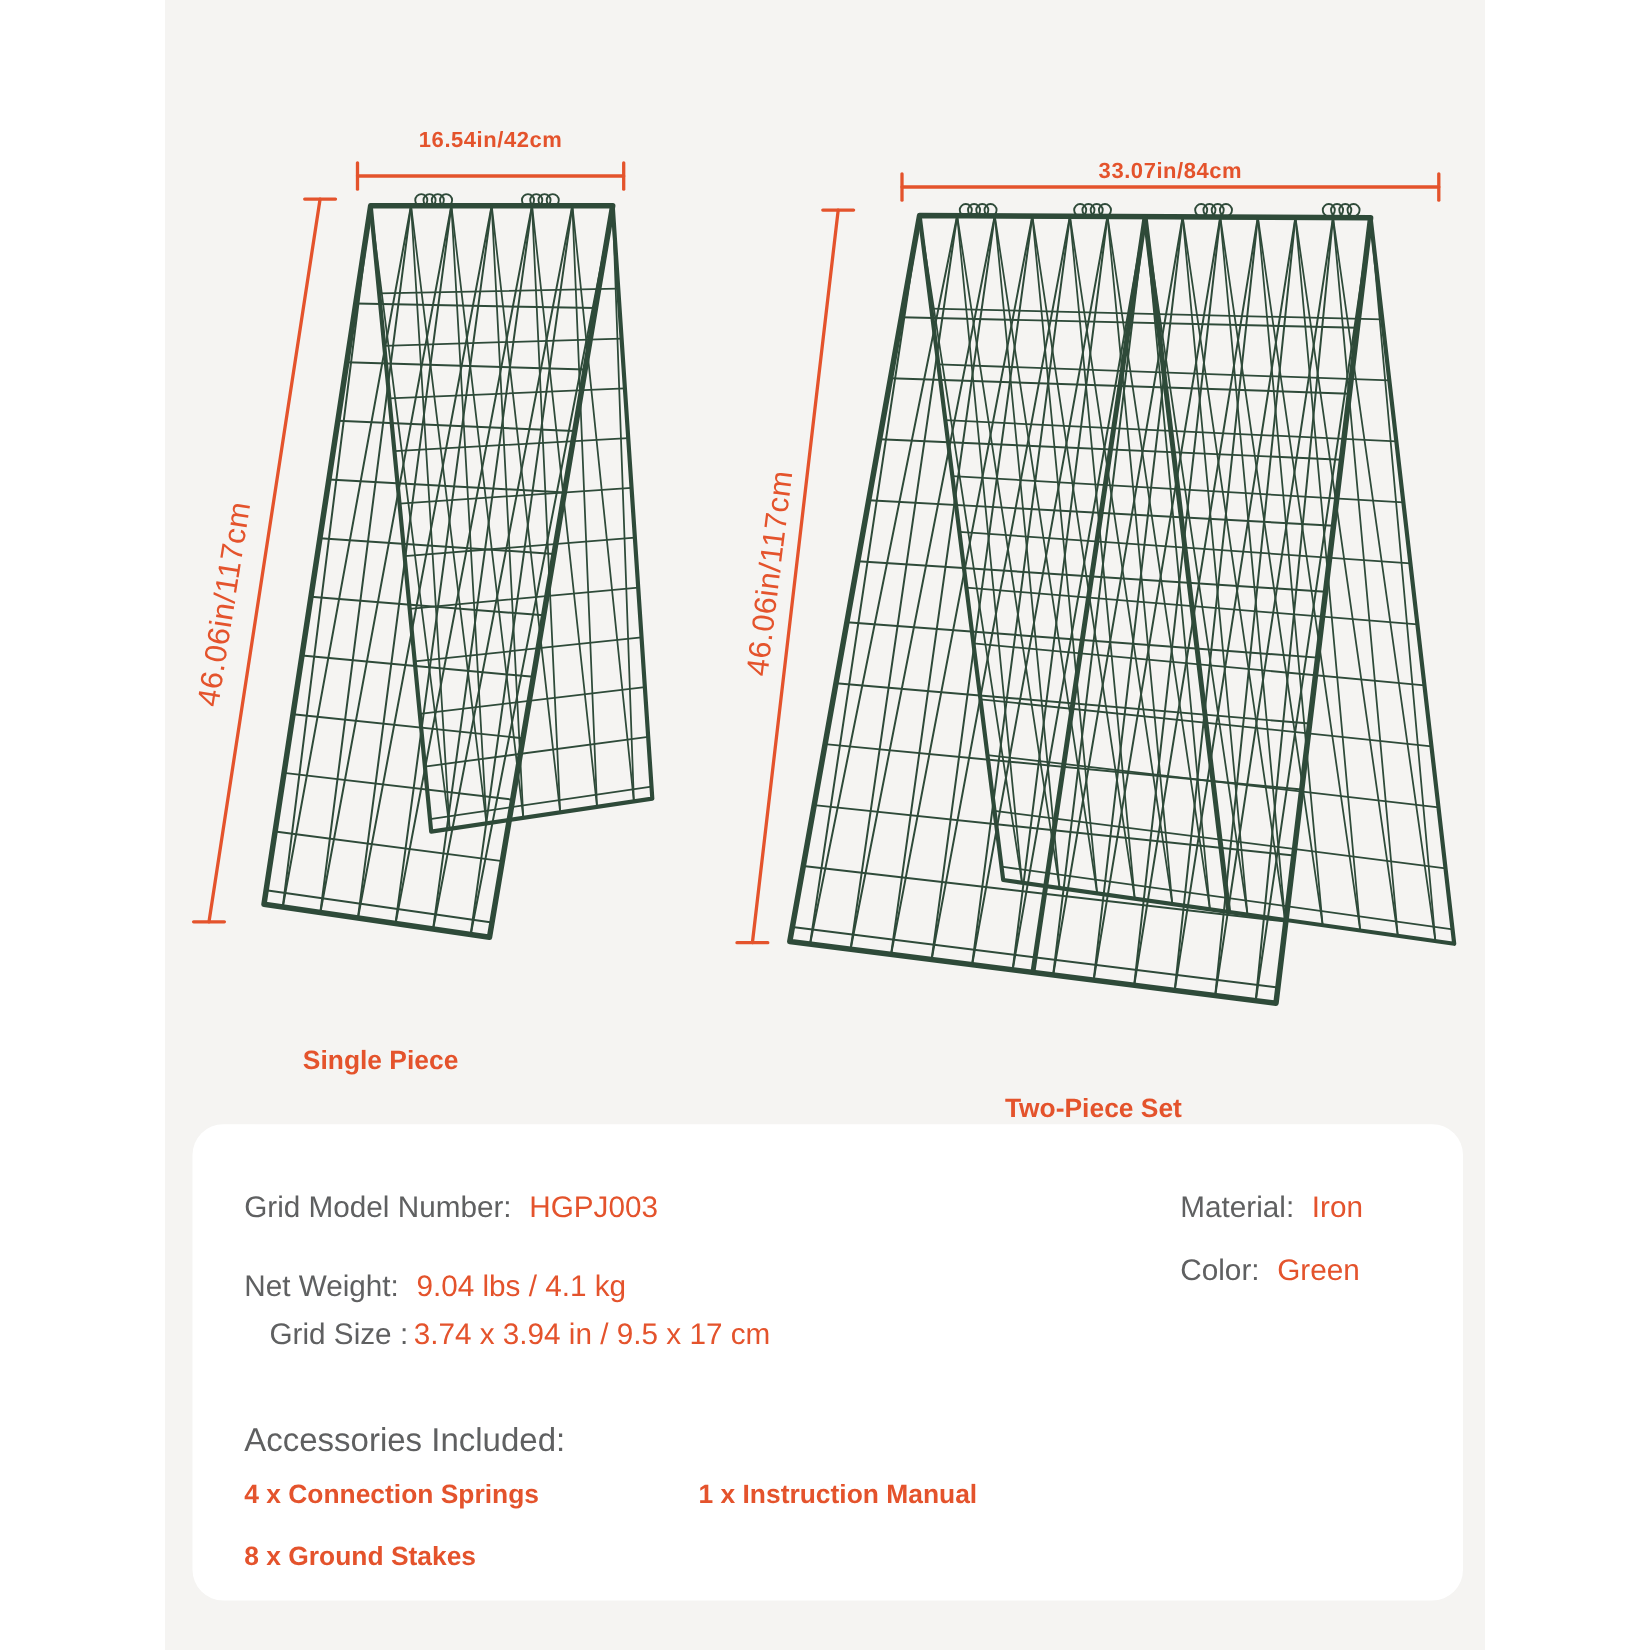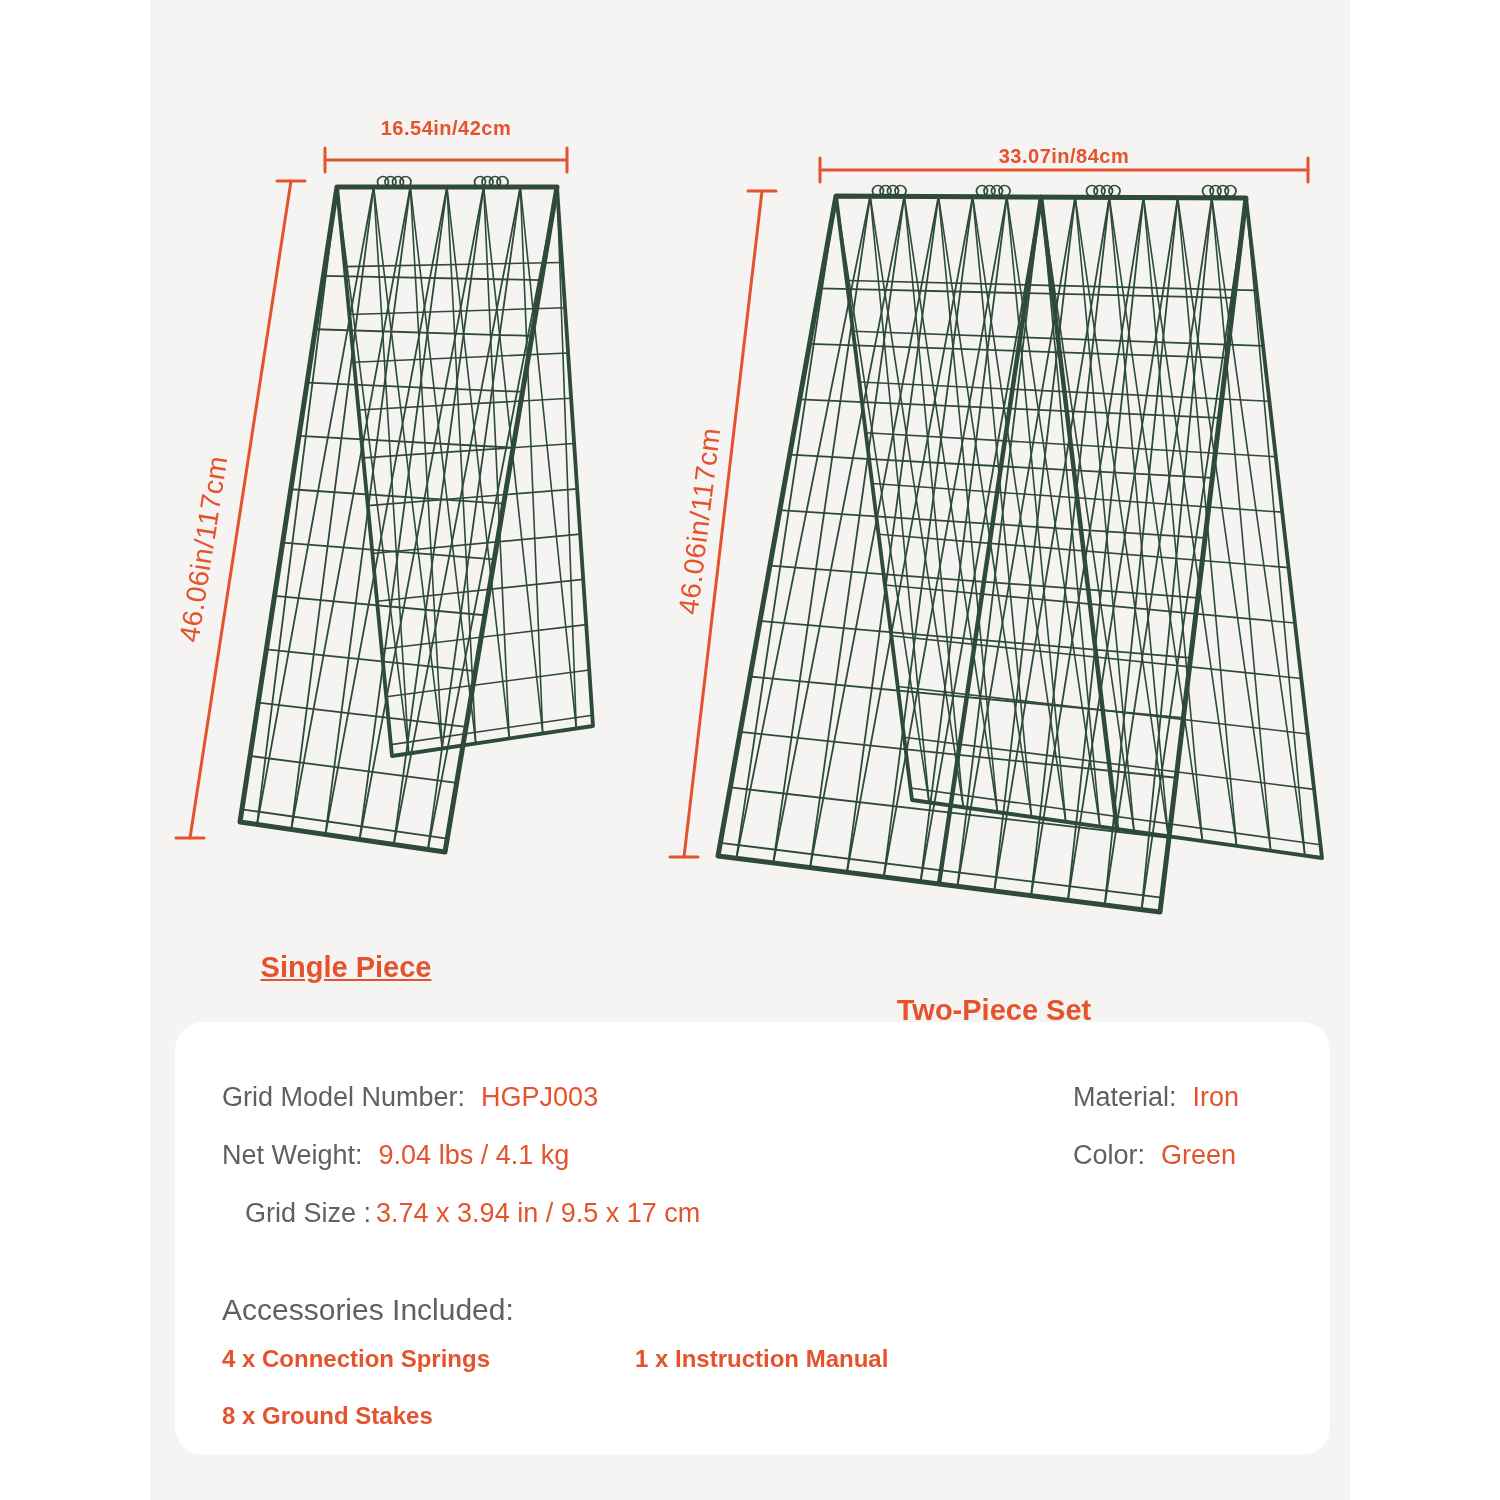--- a/index.html
+++ b/index.html
@@ -12,22 +12,22 @@
   .dim-h{
     position:absolute;color:var(--accent,#e4532c);font-size:20px;font-weight:700;
     text-align:center;white-space:nowrap;letter-spacing:.5px;
   }
   .dim-v{
     position:absolute;color:var(--accent,#e4532c);font-size:28px;font-weight:500;
     white-space:nowrap;letter-spacing:.5px;transform:translate(-50%,-50%) rotate(-81deg);
   }
   .dim-v.steeper{transform:translate(-50%,-50%) rotate(-83deg);}
   .caption{
-    position:absolute;color:var(--accent,#e4532c);font-size:29px;font-weight:700;
-    white-space:nowrap;transform:translateX(-50%);text-decoration:underline;
+    position:absolute;color:var(--accent,#e4532c);font-size:24px;font-weight:700;
+    white-space:nowrap;transform:translateX(-50%);
   }
   .spec-panel{
     position:absolute;left:175px;top:1022px;width:1155px;height:433px;
     background:var(--panel,#ffffff);border-radius:28px;
   }
   .spec-row{
     position:absolute;display:flex;align-items:baseline;gap:16px;
     font-size:27px;white-space:nowrap;
   }
   .spec-row.tight{gap:5px;margin-left:23px;}
@@ -230,21 +230,21 @@
   <div class="dim-v steeper" style="left:700px;top:521px;">46.06in/117cm</div>
 
   <div class="caption" style="left:346px;top:951px;">Single Piece</div>
   <div class="caption" style="left:994px;top:994px;">Two-Piece Set</div>
 
   <div class="spec-panel">
     <div class="spec-row" style="left:47px;top:60px;">
       <span class="spec-label">Grid Model Number:</span>
       <span class="spec-value">HGPJ003</span>
     </div>
-    <div class="spec-row" style="left:47px;top:118px;">
+    <div class="spec-row" style="left:47px;top:132px;">
       <span class="spec-label">Net Weight:</span>
       <span class="spec-value">9.04 lbs / 4.1 kg</span>
     </div>
     <div class="spec-row tight" style="left:47px;top:176px;">
       <span class="spec-label">Grid Size :</span>
       <span class="spec-value">3.74 x 3.94 in / 9.5 x 17 cm</span>
     </div>
     <div class="spec-row" style="left:898px;top:60px;">
       <span class="spec-label">Material:</span>
       <span class="spec-value">Iron</span>

